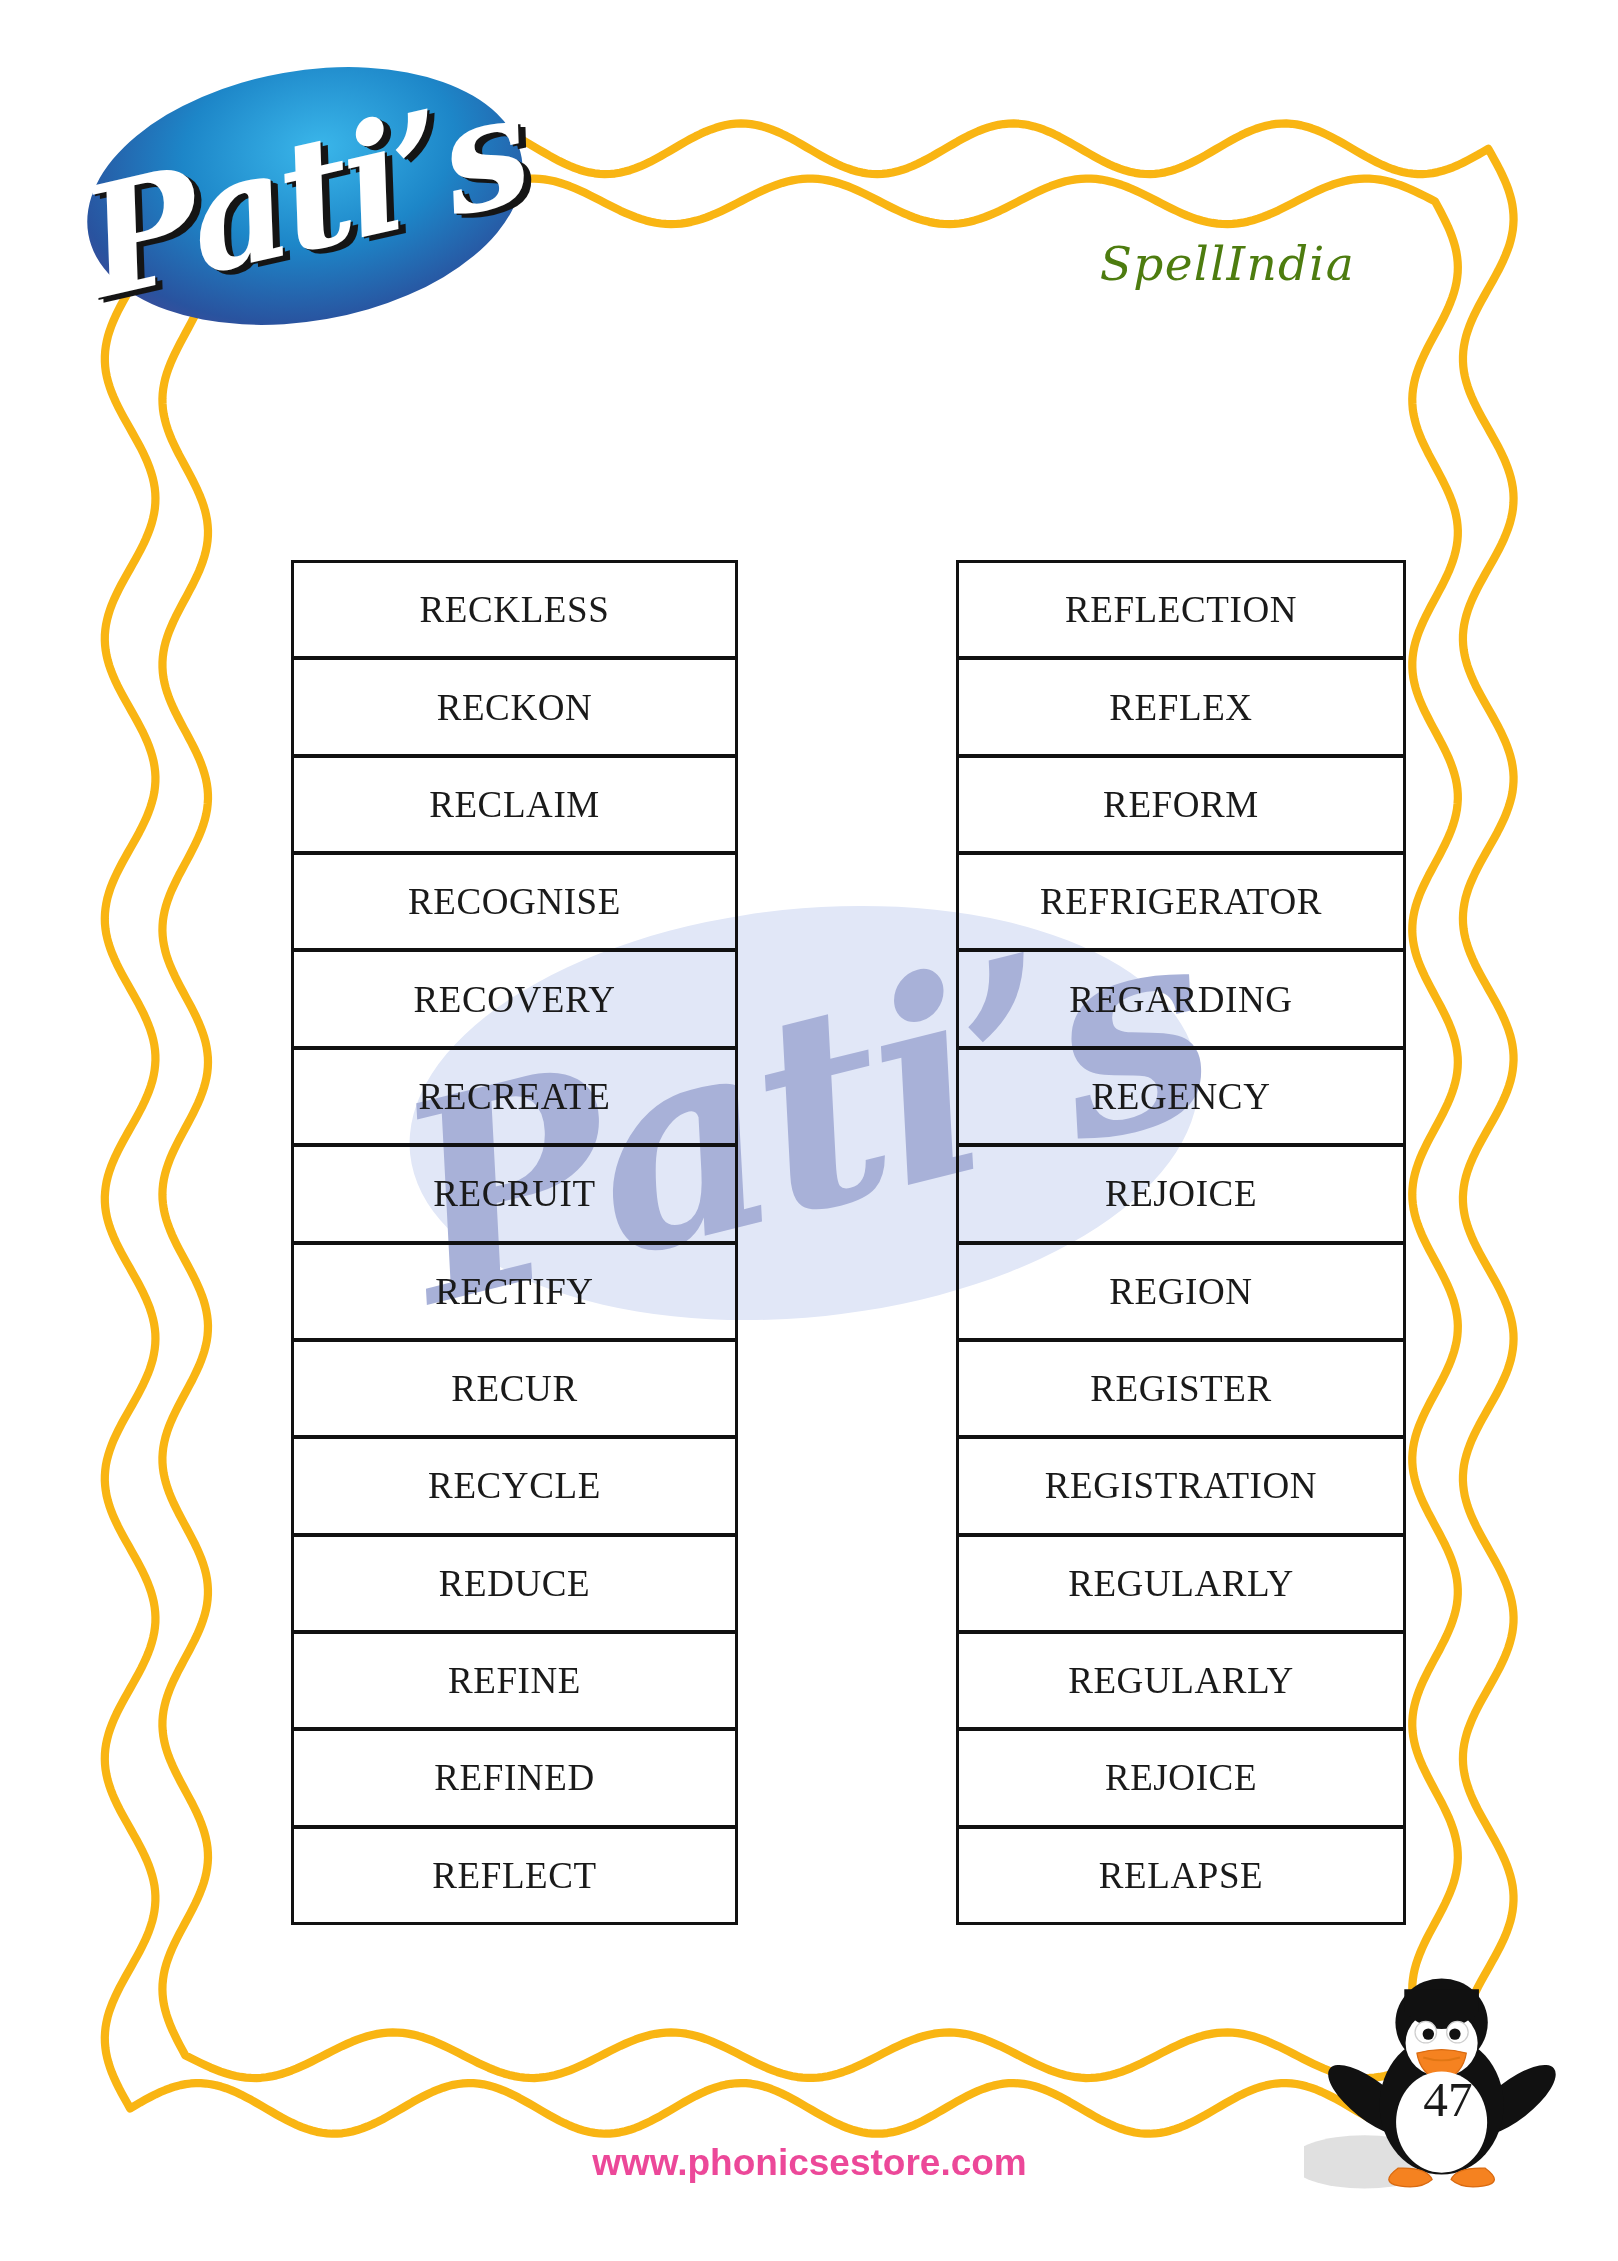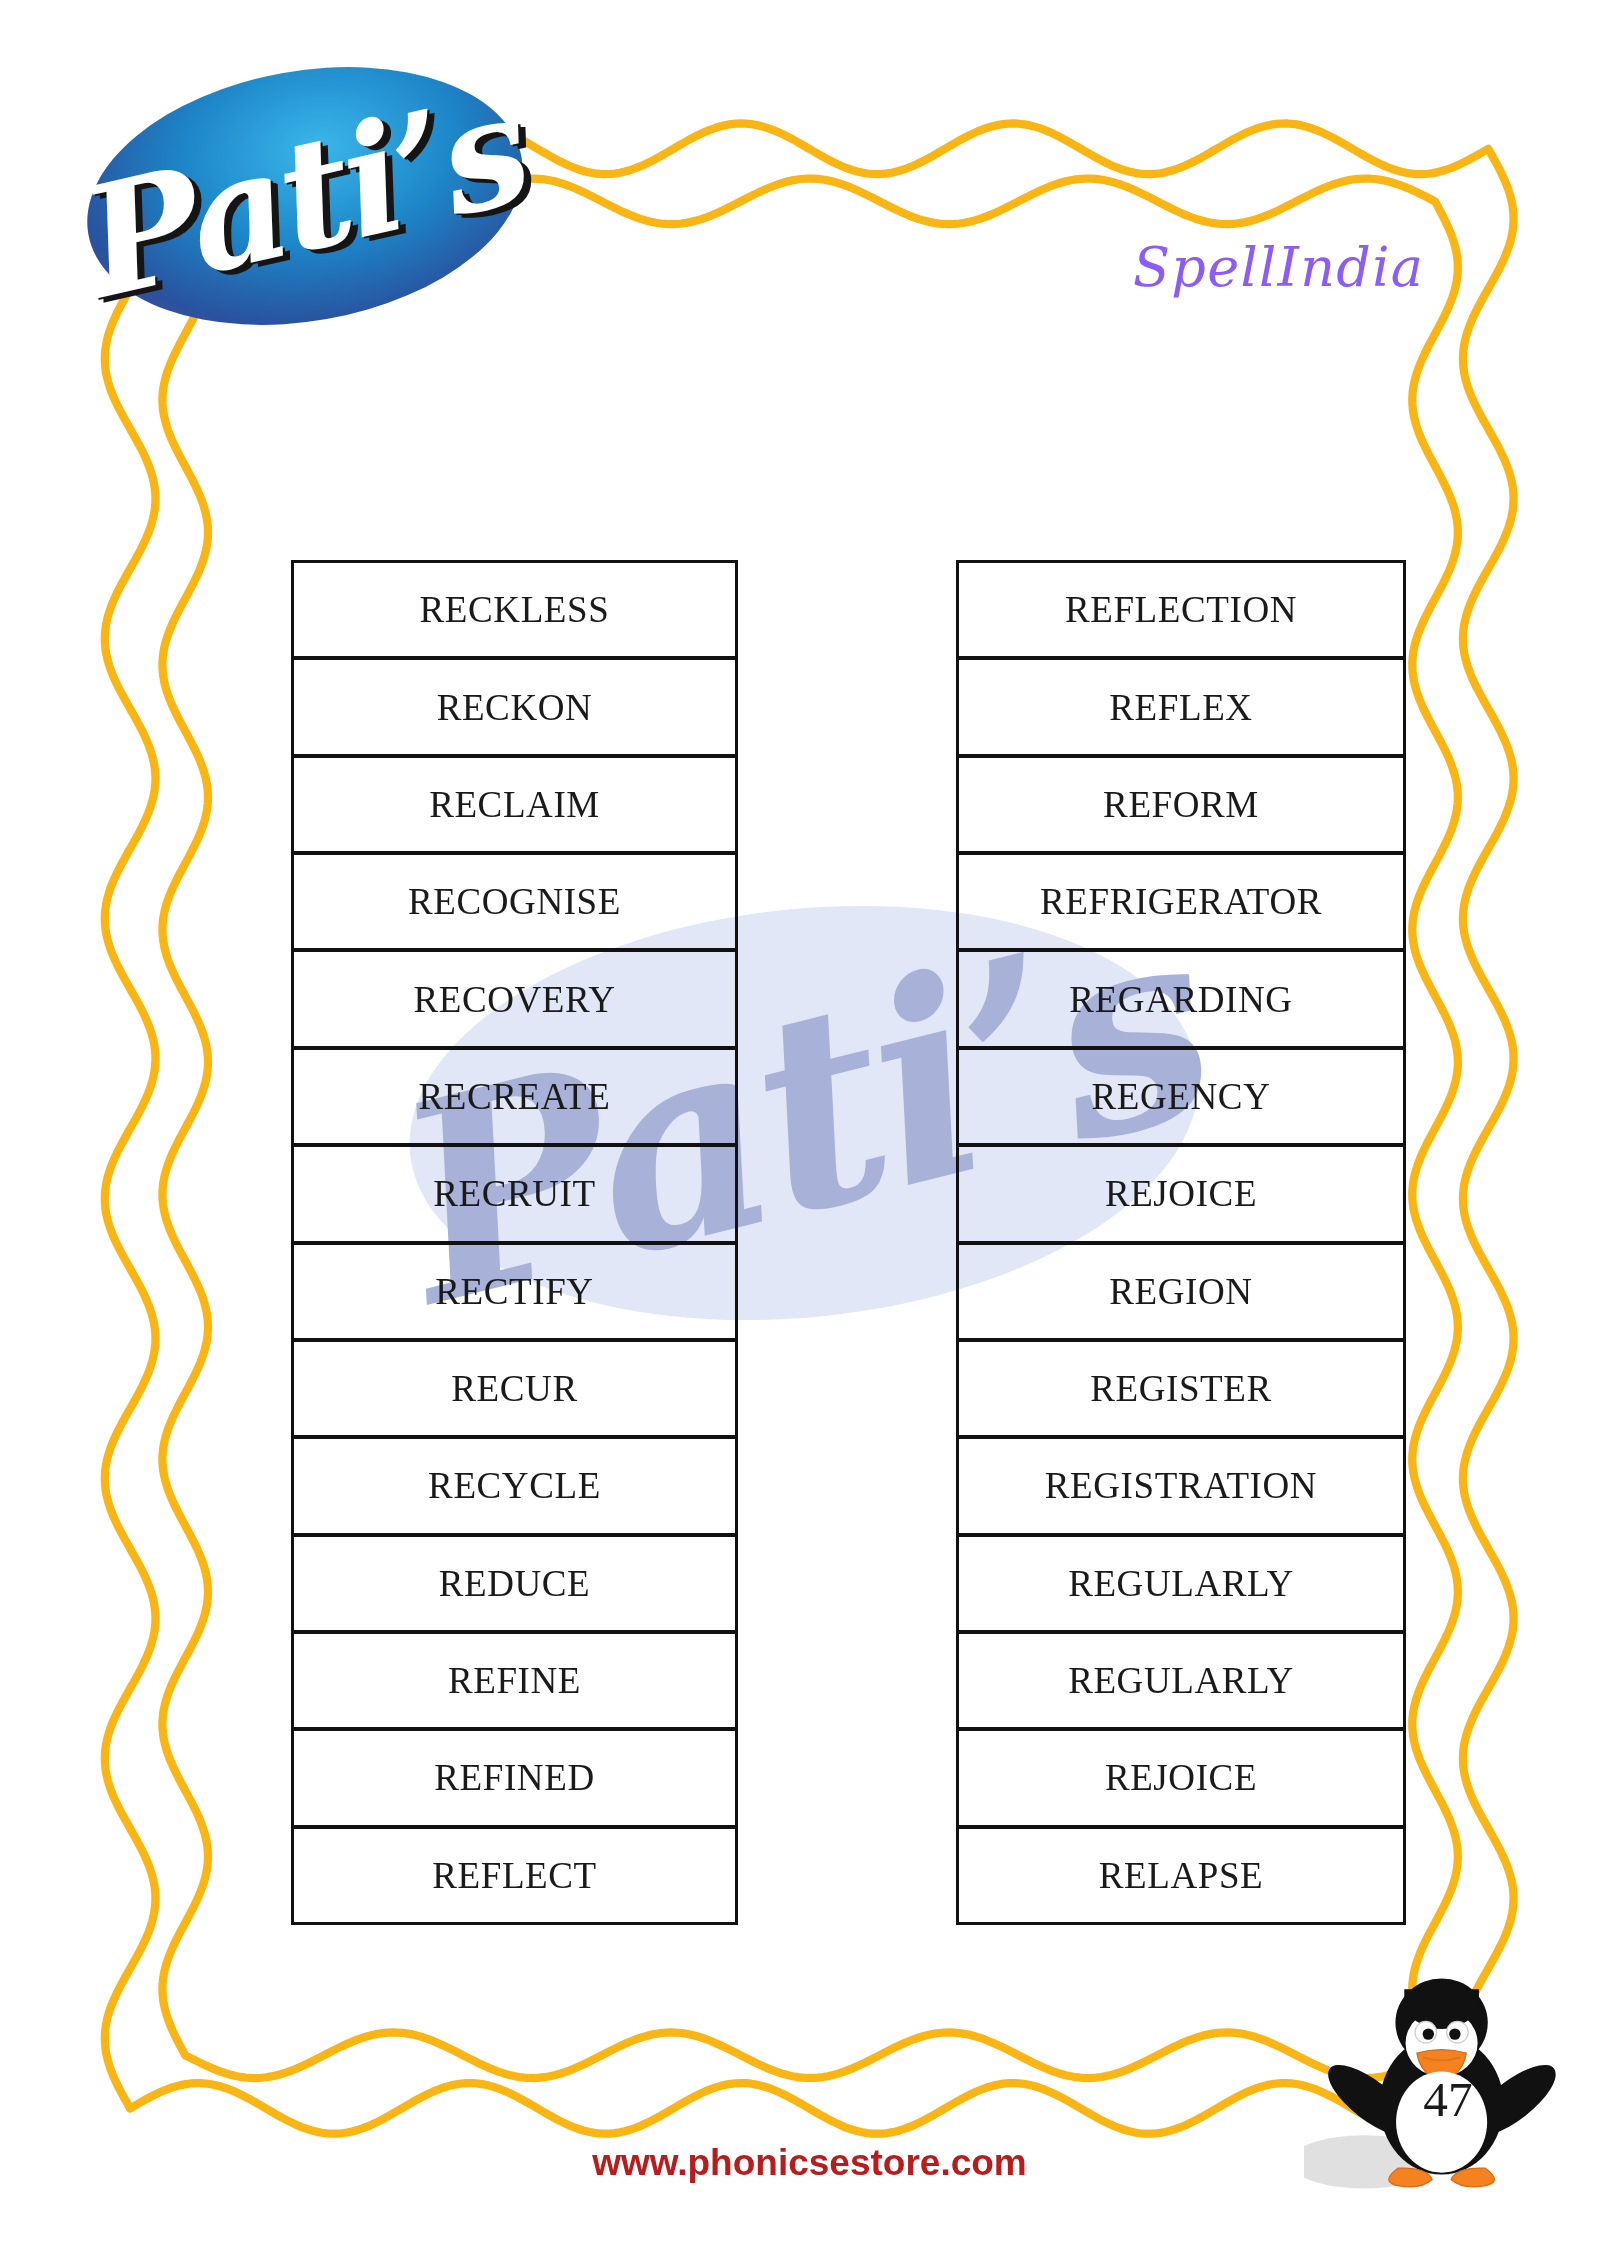--- a/index.html
+++ b/index.html
@@ -29,23 +29,23 @@
     z-index:5;
   }
   .logo span{
     font-family:"DejaVu Serif", serif;font-style:italic;font-weight:bold;
     font-size:152px;color:#ffffff;line-height:1;transform:rotate(-3deg);
     letter-spacing:-5px;
     text-shadow:6.3px 5.7px 0 #151515, 1.9px 1.9px 0 #151515;
   }
   
   .brandname{
-    position:absolute;left:1133px;top:236px;width:285px;text-align:right;
-    font-family:"DejaVu Serif", serif;font-style:italic;font-size:54px;
-    color:#8b5cf6;z-index:3;letter-spacing:1.3px;
+    position:absolute;left:1070px;top:236px;width:285px;text-align:right;
+    font-family:"DejaVu Serif", serif;font-style:italic;font-size:47px;
+    color:#4d7c0f;z-index:3;letter-spacing:1.3px;
   }
   
   .word-table{
     position:absolute;top:560px;height:1365px;border:3.8px solid #111;
     display:flex;flex-direction:column;z-index:2;box-sizing:border-box;
     background:transparent;
     margin-left:27px;
   }
   #left-table{left:264px;width:447px;}
   #right-table{left:929px;width:450px;}
@@ -57,21 +57,21 @@
   .word-row .word{
     font-family:"Liberation Serif", serif;font-size:37px;color:#1a1a1a;
     letter-spacing:0.6px;
   }
   
   #penguin{position:absolute;left:1304px;top:1950px;z-index:6;}
   
   .website{
     position:absolute;left:0;top:2142px;width:1619px;text-align:center;
     font-family:"Liberation Sans", sans-serif;font-weight:bold;
-    font-size:37px;color:#b91c1c;z-index:3;
+    font-size:37px;color:#ec4899;z-index:3;
   }
 </style>
 </head>
 <body>
 
 <div class="watermark">
   <span>Pati’s</span>
 </div>
 
 <svg id="border-svg" width="1619" height="2261" viewBox="0 0 2556 3571">

